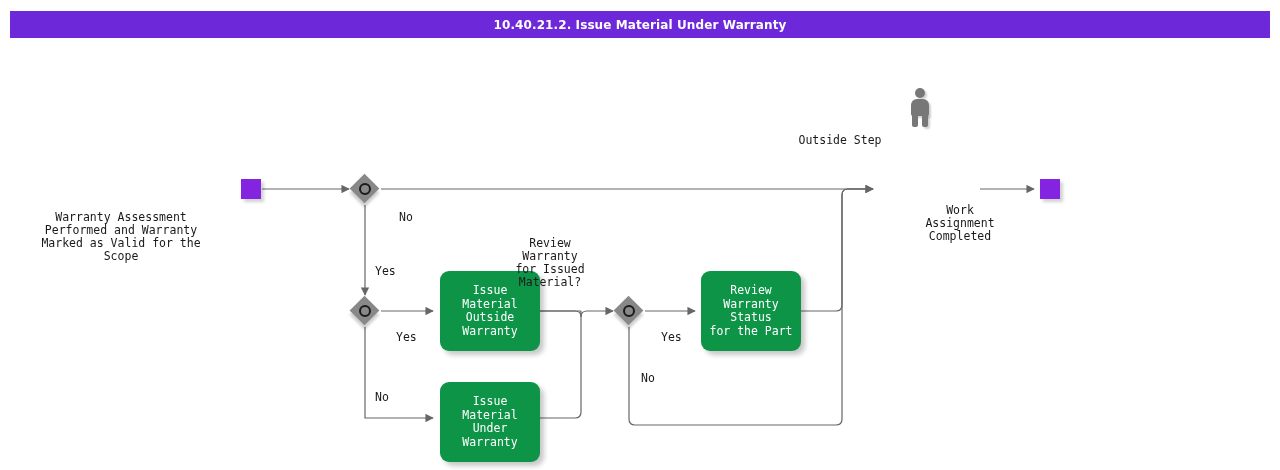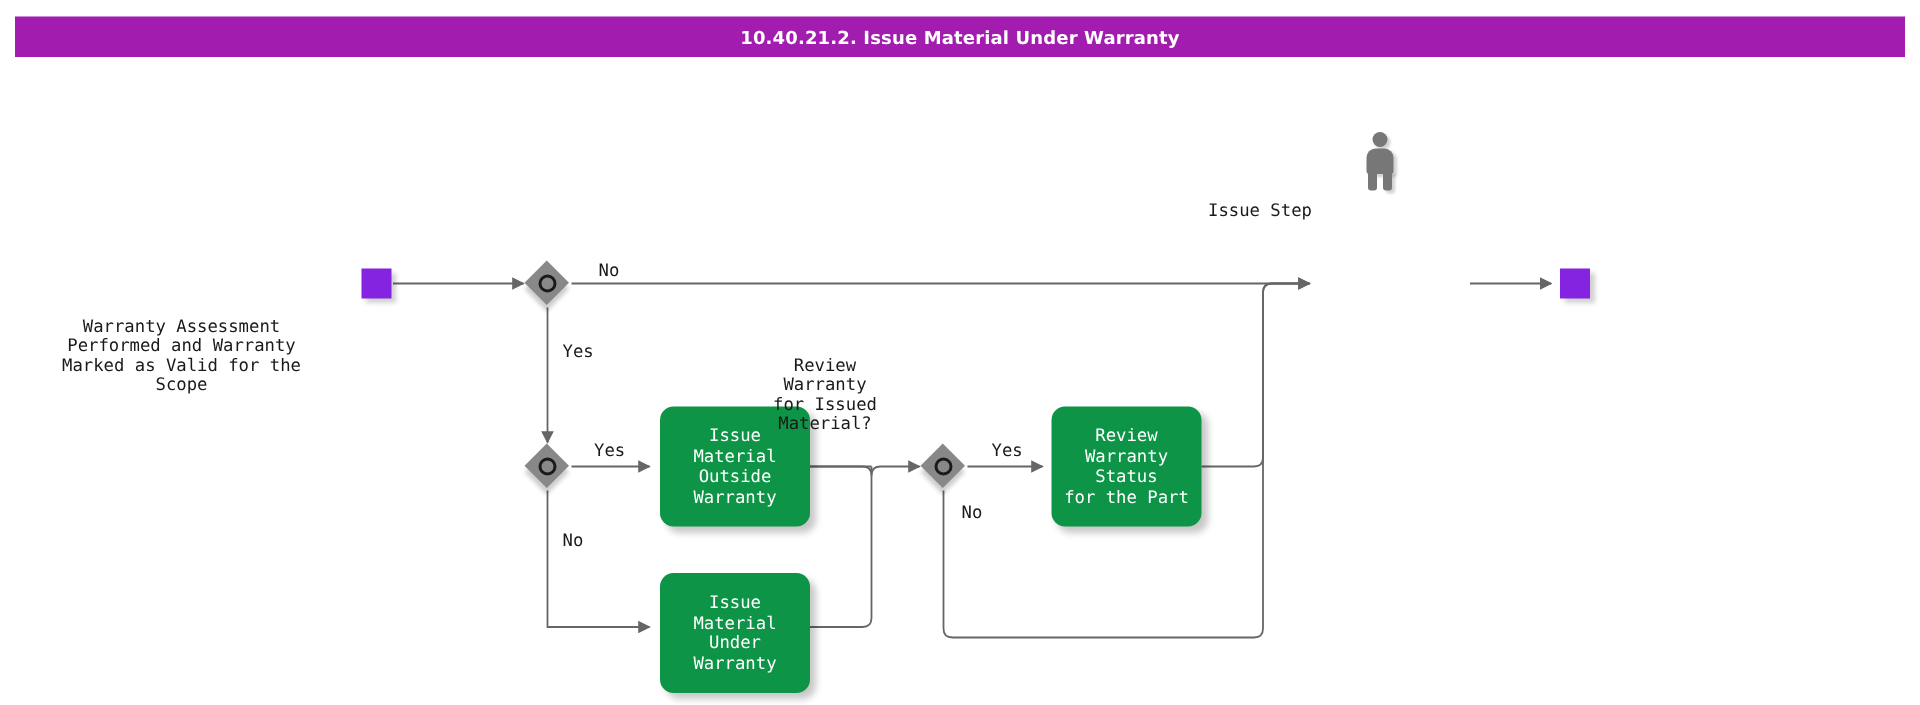--- a/index.html
+++ b/index.html
@@ -15,21 +15,21 @@
     font-family: "DejaVu Sans", sans-serif;
   }
 
   
   #title-bar {
     position: absolute;
     left: 10px;
     top: 11px;
     width: 1260px;
     height: 27px;
-    background: #a21caf;
+    background: #6d28d9;
     display: flex;
     align-items: center;
     justify-content: center;
   }
   #title-bar .title-text {
     color: #ffffff;
     font-size: 12px;
     font-weight: bold;
     font-family: "DejaVu Sans", sans-serif;
     letter-spacing: 0.1px;
@@ -122,20 +122,21 @@
   }
   .lbl.center {
     transform: translateX(-50%);
   }
   .flow-lbl {
     position: absolute;
     font-family: "DejaVu Sans Mono", monospace;
     font-size: 11.5px;
     color: #1a1a1a;
     white-space: nowrap;
+    margin-top: 37px;
   }
 
   
   .person-icon {
     position: absolute;
     width: 26px;
     height: 40px;
   }
   .person-icon .ph-head {
     position: absolute;
@@ -267,18 +268,21 @@
 Warranty Status
 for the Part</span>
   </div>
 
   <div class="person-icon" style="left:907px; top:88px;">
     <div class="ph-head"></div>
     <div class="ph-body"></div>
     <div class="ph-leg-l"></div>
     <div class="ph-leg-r"></div>
   </div>
-  <div class="lbl center" style="left:920px; top:134px; width:160px; margin-left:-80px;">Issue Step</div>
+  <div class="lbl center" style="left:920px; top:134px; width:160px; margin-left:-80px;">Outside Step</div>
 
 
   <div class="node event-node" style="left:1040px; top:179px;"></div>
+  <div class="lbl center" style="left:1050px; top:204px; width:180px; margin-left:-90px;">Work
+Assignment
+Completed</div>
 
 </div>
 
 </body></html>

